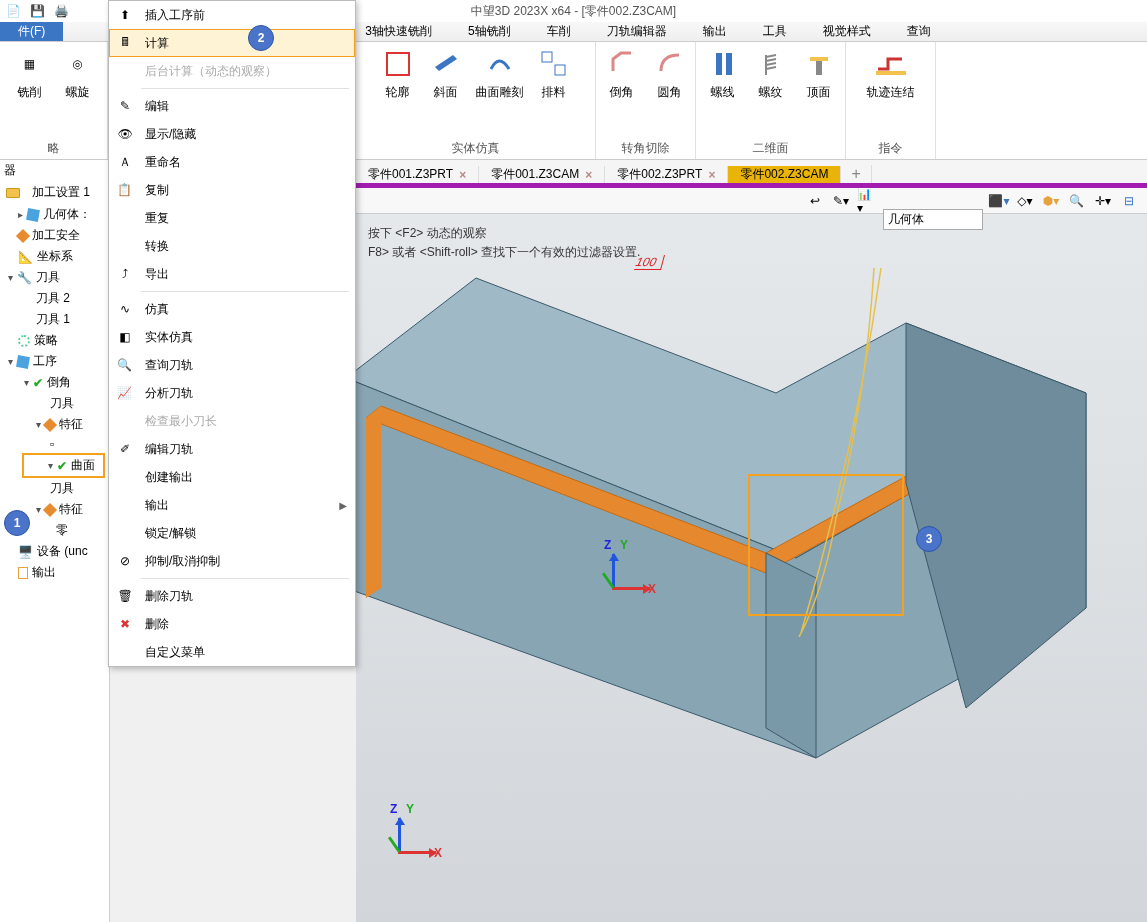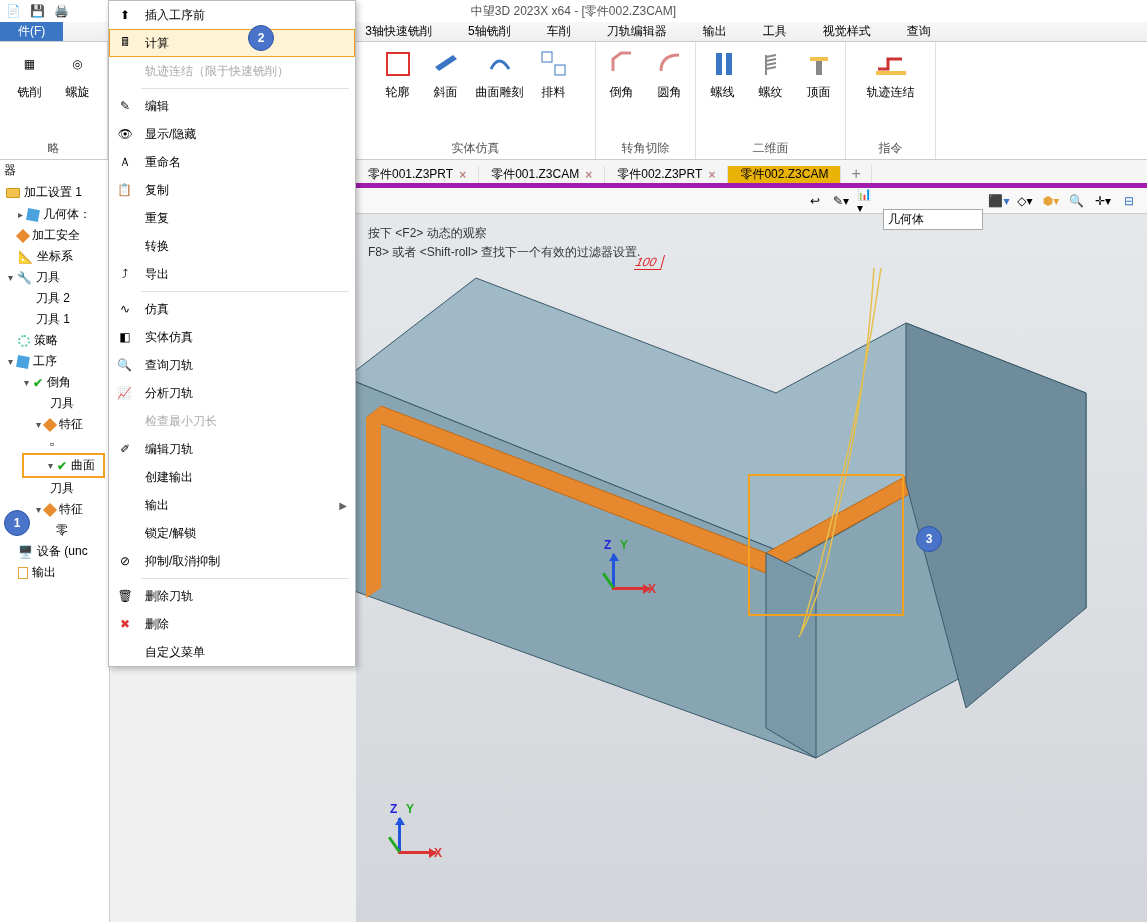--- a/index.html
+++ b/index.html
@@ -26,21 +26,21 @@
 
 
 .doc-tabs { height: 28px; background: #f5f5f5; border-bottom: 5px solid #a21caf; display: flex; align-items: flex-end; }
 .doc-tab { padding: 0 12px; display: flex; align-items: center; gap: 6px; border-right: 1px solid #ddd; cursor: pointer; }
 .doc-tab.active { background: #eab308; }
 .doc-tab .close { color: #b88; font-weight: bold; cursor: pointer; }
 .doc-tab.add { padding: 0 10px; color: #888; font-size: 16px; }
 
 
 .left-panel { position: absolute; left: 0; top: 160px; width: 110px; bottom: 0; background: #fff; border-right: 1px solid #ccc; }
-.left-panel .hdr { padding: 3px 6px; display: flex; align-items: center; gap: 4px; }
+.left-panel .hdr { padding: 3px 6px; display: flex; align-items: center; gap: 12px; }
 .left-panel .row { padding: 2px 4px 2px 18px; display: flex; align-items: center; gap: 4px; white-space: nowrap; overflow: hidden; }
 .folder-icon { display:inline-block; width:14px; height:10px; background:#f2c14e; border:1px solid #c79a1a; border-radius:1px; }
 .cube-icon { display:inline-block; width:12px; height:12px; background:#4aa3df; transform: rotate(10deg); }
 .diamond-icon { display:inline-block; width:10px;height:10px;background:#e88b2e; transform: rotate(45deg);}
 .gear-icon { display:inline-block; width:12px;height:12px;border:2px dotted #5c9; border-radius:50%; }
 .sheet-icon { display:inline-block; width:10px;height:12px;background:#fff;border:1px solid #e6a23c; }
 .check { color:#2a2; font-weight:bold; }
 .caret { font-size:10px; color:#555; }
 .highlight-box { border: 2px solid #f4a020; padding: 0 2px; }
 
@@ -310,21 +310,21 @@
     <div class="ctx-item">
       <span class="mi-icon">⬆</span>
       <span>插入工序前</span>
     </div>
     <div class="ctx-item highlight">
       <span class="mi-icon">🖩</span>
       <span>计算</span>
     </div>
     <div class="ctx-item disabled">
       <span class="mi-icon"></span>
-      <span>轨迹连结（限于快速铣削）</span>
+      <span>后台计算（动态的观察）</span>
     </div>
     <div class="ctx-sep"></div>
     <div class="ctx-item">
       <span class="mi-icon">✎</span>
       <span>编辑</span>
     </div>
     <div class="ctx-item">
       <span class="mi-icon">👁</span>
       <span>显示/隐藏</span>
     </div>

